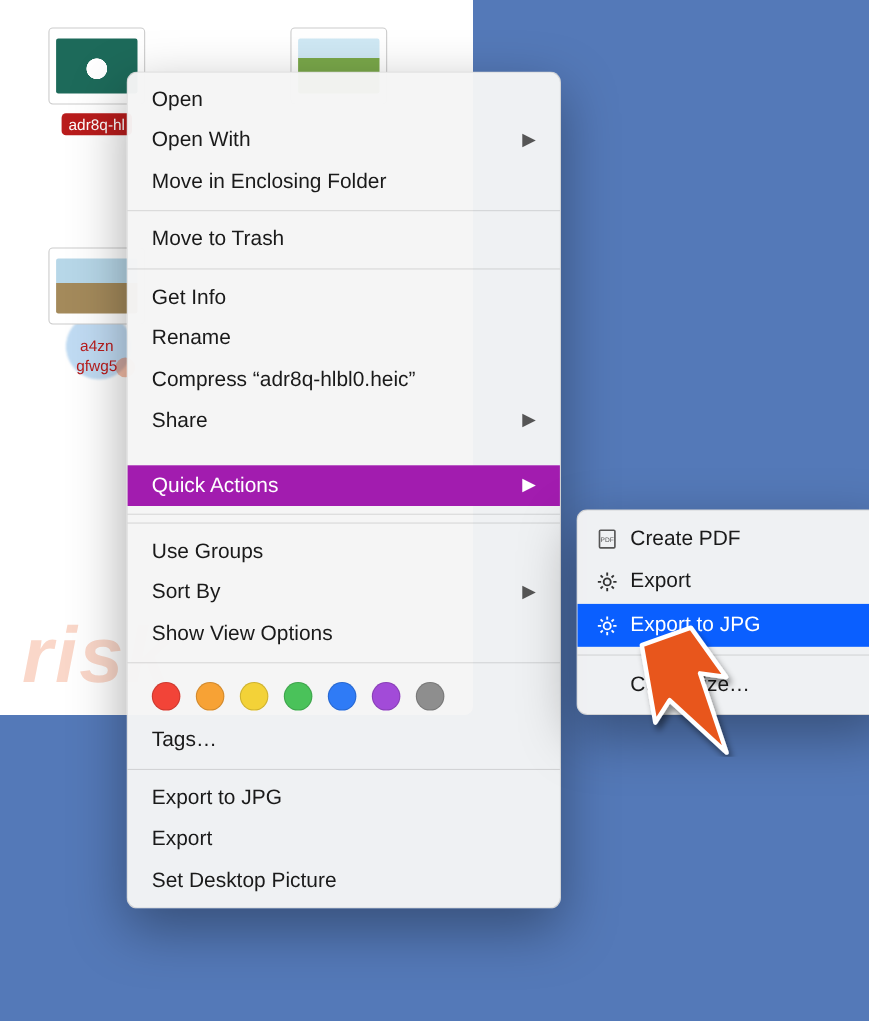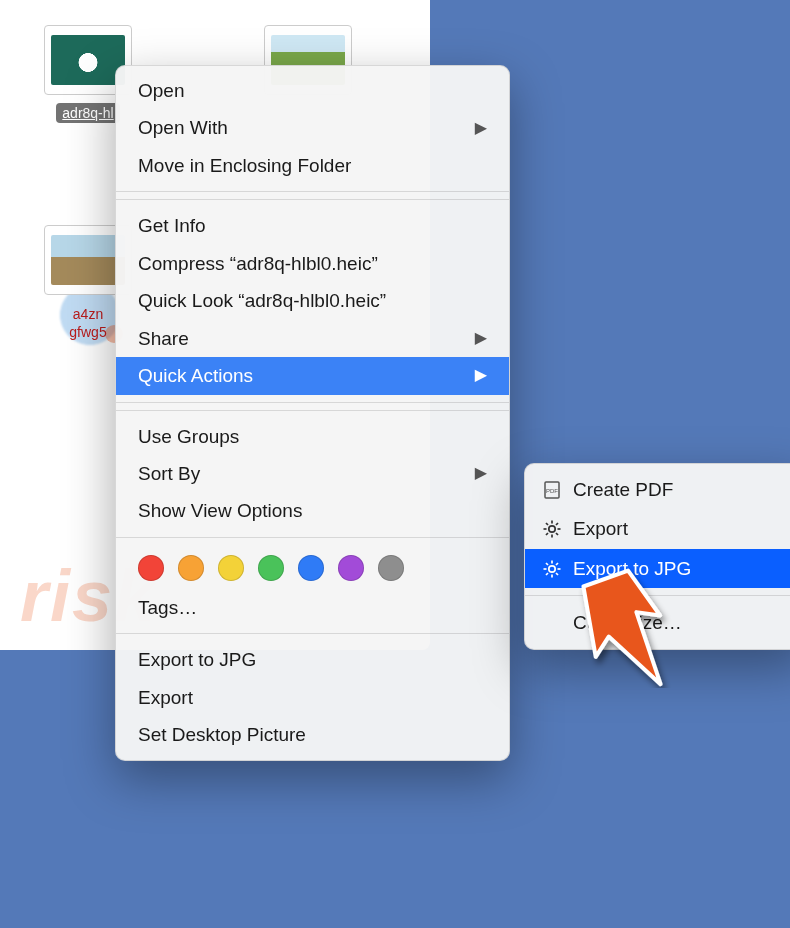--- a/index.html
+++ b/index.html
@@ -47,23 +47,22 @@
       font-size: 14px;
       text-align: center;
       color: #b91c1c;
       padding: 2px 6px;
       border-radius: 4px;
       white-space: nowrap;
       overflow: hidden;
       max-width: 96px;
     }
     .file-icon.selected .fname {
-      background: #737373;
+      background: #b91c1c;
       color: #fff;
-      text-decoration: underline;
     }
     .file1 { left: 38px; top: 25px; }
     .file2 { left: 258px; top: 25px; }
     .file3 { left: 38px; top: 225px; }
 
     
     .thumb.daisy {
       background: radial-gradient(circle at 50% 55%, #fff 0 20%, #1d6a5a 21% 100%);
     }
     .thumb.valley {
@@ -111,22 +110,23 @@
       padding: 4px 22px;
       font-size: 19px;
       color: #1a1a1a;
       display: flex;
       align-items: center;
       justify-content: space-between;
       cursor: default;
       line-height: 1.55;
     }
     .menu-item.highlight {
-      background: #3b82f6;
+      background: #a21caf;
       color: #fff;
+      margin-top: 21px;
     }
     .menu-sep {
       height: 1px;
       background: rgba(0,0,0,0.12);
       margin: 7px 0;
     }
     .chevron {
       font-size: 16px;
       color: #555;
     }
@@ -214,29 +214,32 @@
       <span>Open</span>
     </div>
   <div class="menu-item">
       <span>Open With</span>
       <span class="chevron">▶</span>
     </div>
   <div class="menu-item">
       <span>Move in Enclosing Folder</span>
     </div>
   <div class="menu-sep"></div>
+  <div class="menu-item">
+      <span>Move to Trash</span>
+    </div>
   <div class="menu-sep"></div>
   <div class="menu-item">
       <span>Get Info</span>
     </div>
   <div class="menu-item">
+      <span>Rename</span>
+    </div>
+  <div class="menu-item">
       <span>Compress “adr8q-hlbl0.heic”</span>
-    </div>
-  <div class="menu-item">
-      <span>Quick Look “adr8q-hlbl0.heic”</span>
     </div>
   <div class="menu-item">
       <span>Share</span>
       <span class="chevron">▶</span>
     </div>
   <div class="menu-item highlight">
       <span>Quick Actions</span>
       <span class="chevron">▶</span>
     </div>
   <div class="menu-sep"></div>

